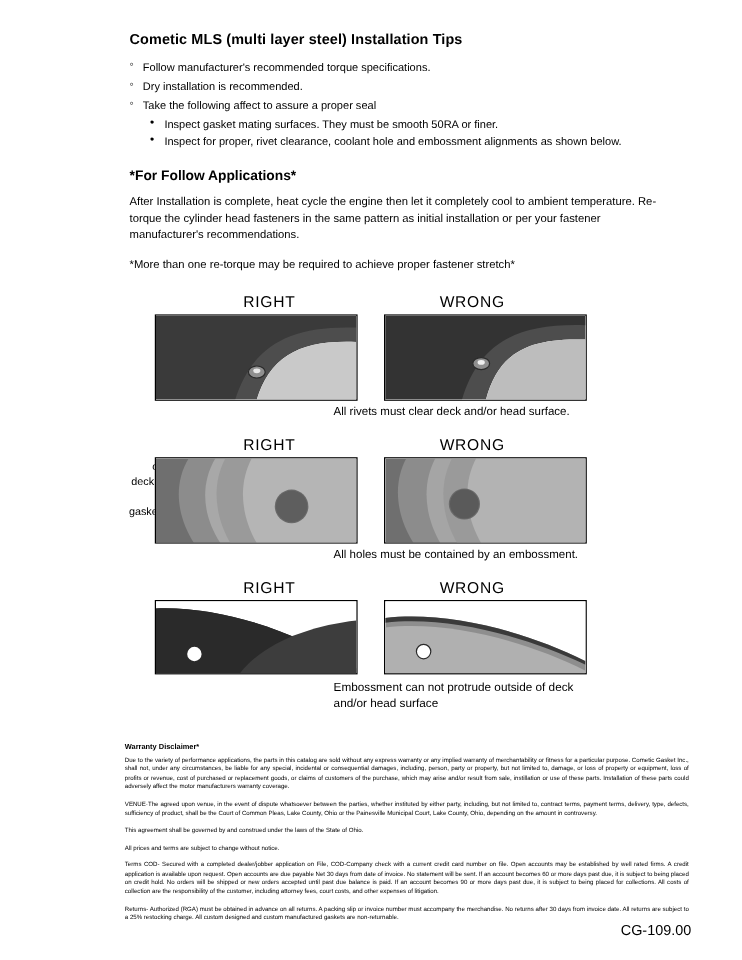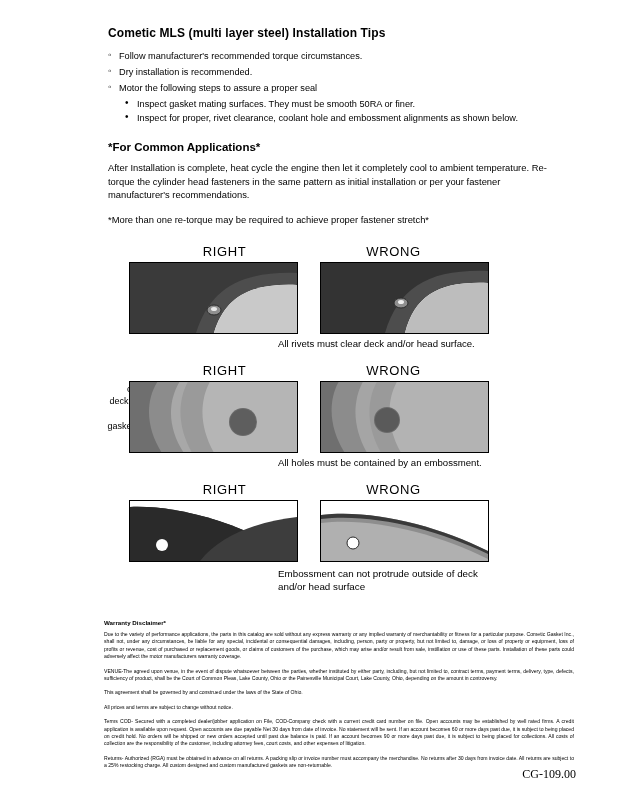--- a/index.html
+++ b/index.html
@@ -162,47 +162,46 @@
     line-height: 7.4px;
     margin: 0 0 7px 0;
     text-align: justify;
   }
 
   .docid {
     position: absolute;
     right: 42px;
     bottom: 18px;
     font-size: 12px;
-    font-family: Liberation Serif, serif;
   }
 </style>
 </head>
 <body>
 
 <div class="page">
 
   <h1 class="h1">Cometic MLS (multi layer steel) Installation Tips</h1>
 
   <ul class="bullets">
     <li>
-      <span>Follow manufacturer's recommended torque circumstances.</span>
+      <span>Follow manufacturer's recommended torque specifications.</span>
     </li>
     <li>
       <span>Dry installation is recommended.</span>
     </li>
     <li>
-      <span>Motor the following steps to assure a proper seal</span>
+      <span>Take the following affect to assure a proper seal</span>
       <ul class="sublist">
         <li>Inspect gasket mating surfaces.  They must be smooth 50RA or finer.</li>
         <li>Inspect for proper, rivet clearance, coolant hole and embossment alignments as shown below.</li>
       </ul>
     </li>
   </ul>
 
-  <h2 class="h2">*For Common Applications*</h2>
+  <h2 class="h2">*For Follow Applications*</h2>
   <p class="para">After Installation is complete, heat cycle the engine then let it completely cool to ambient temperature. Re-torque the cylinder head fasteners in the same pattern as initial installation or per your fastener manufacturer's recommendations.</p>
   <p class="para last">*More than one re-torque may be required to achieve proper fastener stretch*</p>
 
   <div class="figures">
 
     <div class="fig-block">
       <div class="fig-labels">
         <div class="fig-label">RIGHT</div>
         <div class="fig-label">WRONG</div>
       </div>

